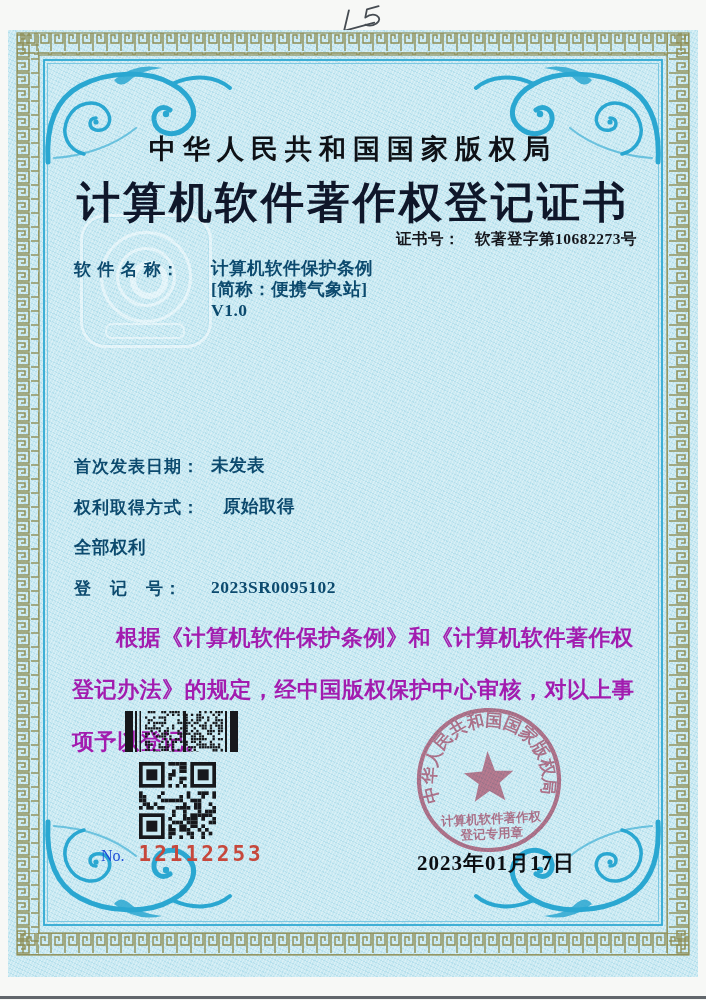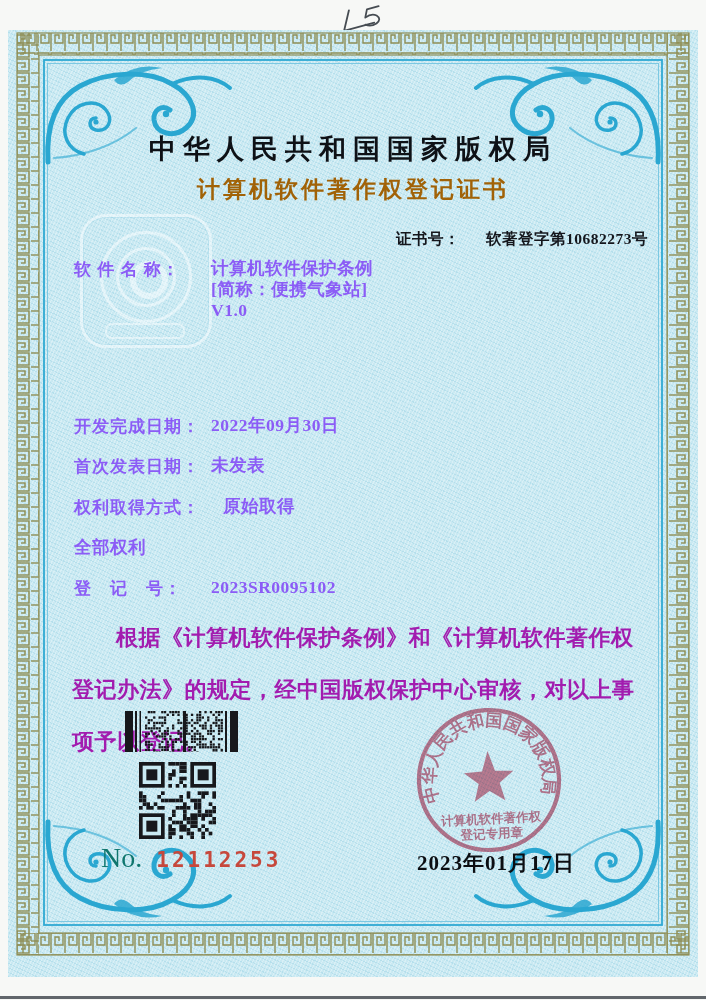--- a/index.html
+++ b/index.html
@@ -17,56 +17,56 @@
       #c9e9f2;
   }
   .border-svg{position:absolute;left:0;top:0;}
   
   .authority{
     position:absolute;left:0;right:0;top:131px;text-align:center;
     font-size:27px;font-weight:700;letter-spacing:7px;color:#0e1116;
   }
   .cert-title{
     position:absolute;left:0;right:0;top:174px;text-align:center;
-    font-size:23px;font-weight:700;letter-spacing:3px;color:#a16207;
+    font-size:43px;font-weight:700;letter-spacing:3px;color:#0f172a;
   }
   .certno{
     position:absolute;left:396px;top:229px;
     font-size:15.5px;font-weight:700;color:#14161c;letter-spacing:.5px;
   }
-  .certno .lbl{margin-right:26px;}
+  .certno .lbl{margin-right:15px;}
   
   .wm{
     position:absolute;left:80px;top:214px;width:126px;height:128px;
     border:3px solid rgba(255,255,255,.85);border-radius:26px;opacity:.55;
     box-shadow:0 0 0 1px rgba(120,195,220,.35) inset;
   }
   .wm .c1,.wm .c2,.wm .c3{position:absolute;border-radius:50%;border:3px solid rgba(255,255,255,.85);}
   .wm .c1{left:17px;top:14px;width:86px;height:86px;}
   .wm .c2{left:33px;top:30px;width:54px;height:54px;}
   .wm .c3{left:47px;top:44px;width:26px;height:26px;border-width:6px;}
   .wm .tag{position:absolute;left:22px;bottom:6px;width:76px;height:12px;border-radius:7px;border:2px solid rgba(255,255,255,.8);}
   
-  .row{position:absolute;left:74px;display:flex;align-items:flex-start;color:#8b5cf6;}
+  .row{position:absolute;left:74px;display:flex;align-items:flex-start;color:#0c4a6e;}
   .row .label{flex:0 0 137px;font-size:17px;font-weight:700;letter-spacing:1px;white-space:pre;}
   .row .value{font-size:17.5px;font-weight:700;letter-spacing:.5px;line-height:21px;}
   .row .value .vline{display:block;}
   .r1{top:258px;} .r2{top:339px;} .r3{top:415px;} .r4{top:455px;}
   .r5{top:496px;gap:12px;} .r6{top:537px;} .r7{top:577px;}
   
   .statement{
     position:absolute;left:72px;top:612px;width:572px;
     font-size:22px;font-weight:700;line-height:52px;color:#a21caf;
     text-indent:2em;letter-spacing:.5px;
   }
   
   .barcode{position:absolute;left:125px;top:711px;width:113px;height:41px;}
   .qr{position:absolute;left:139px;top:762px;width:77px;height:77px;}
   .serial{position:absolute;left:101px;top:842px;white-space:nowrap;}
-  .serial .no{font-size:28px;color:#0f766e;font-weight:400;margin-right:14px;}
+  .serial .no{font-size:16px;color:#1d4ed8;font-weight:400;margin-right:14px;}
   .serial .num{font-family:"DejaVu Sans Mono","Liberation Mono",monospace;
     font-size:21px;color:#c6483c;letter-spacing:3px;font-weight:700;}
   .issue-date{
     position:absolute;left:417px;top:849px;
     font-size:21px;font-weight:700;color:#0c0e12;letter-spacing:1px;
   }
   .seal{position:absolute;left:414px;top:705px;width:150px;height:150px;
     opacity:.82;mix-blend-mode:multiply;transform:rotate(-3deg);}
   .handwriting{position:absolute;left:334px;top:3px;}
   .scan-edge{position:absolute;left:0;right:0;bottom:1px;height:3px;background:#61666b;}
@@ -144,24 +144,20 @@
     <span class="lbl">证书号：</span><span>软著登字第10682273号</span>
   </div>
 
   <div class="row r1">
     <span class="label">软 件 名 称：</span>
     <span class="value">
       <span class="vline">计算机软件保护条例</span>
       <span class="vline">[简称：便携气象站]</span>
       <span class="vline">V1.0</span>
     </span>
-  </div>
-  <div class="row r3">
-    <span class="label">开发完成日期：</span>
-    <span class="value">2022年09月30日</span>
   </div>
   <div class="row r4">
     <span class="label">首次发表日期：</span>
     <span class="value">未发表</span>
   </div>
   <div class="row r5">
     <span class="label">权利取得方式：</span>
     <span class="value">原始取得</span>
   </div>
   <div class="row r6">

